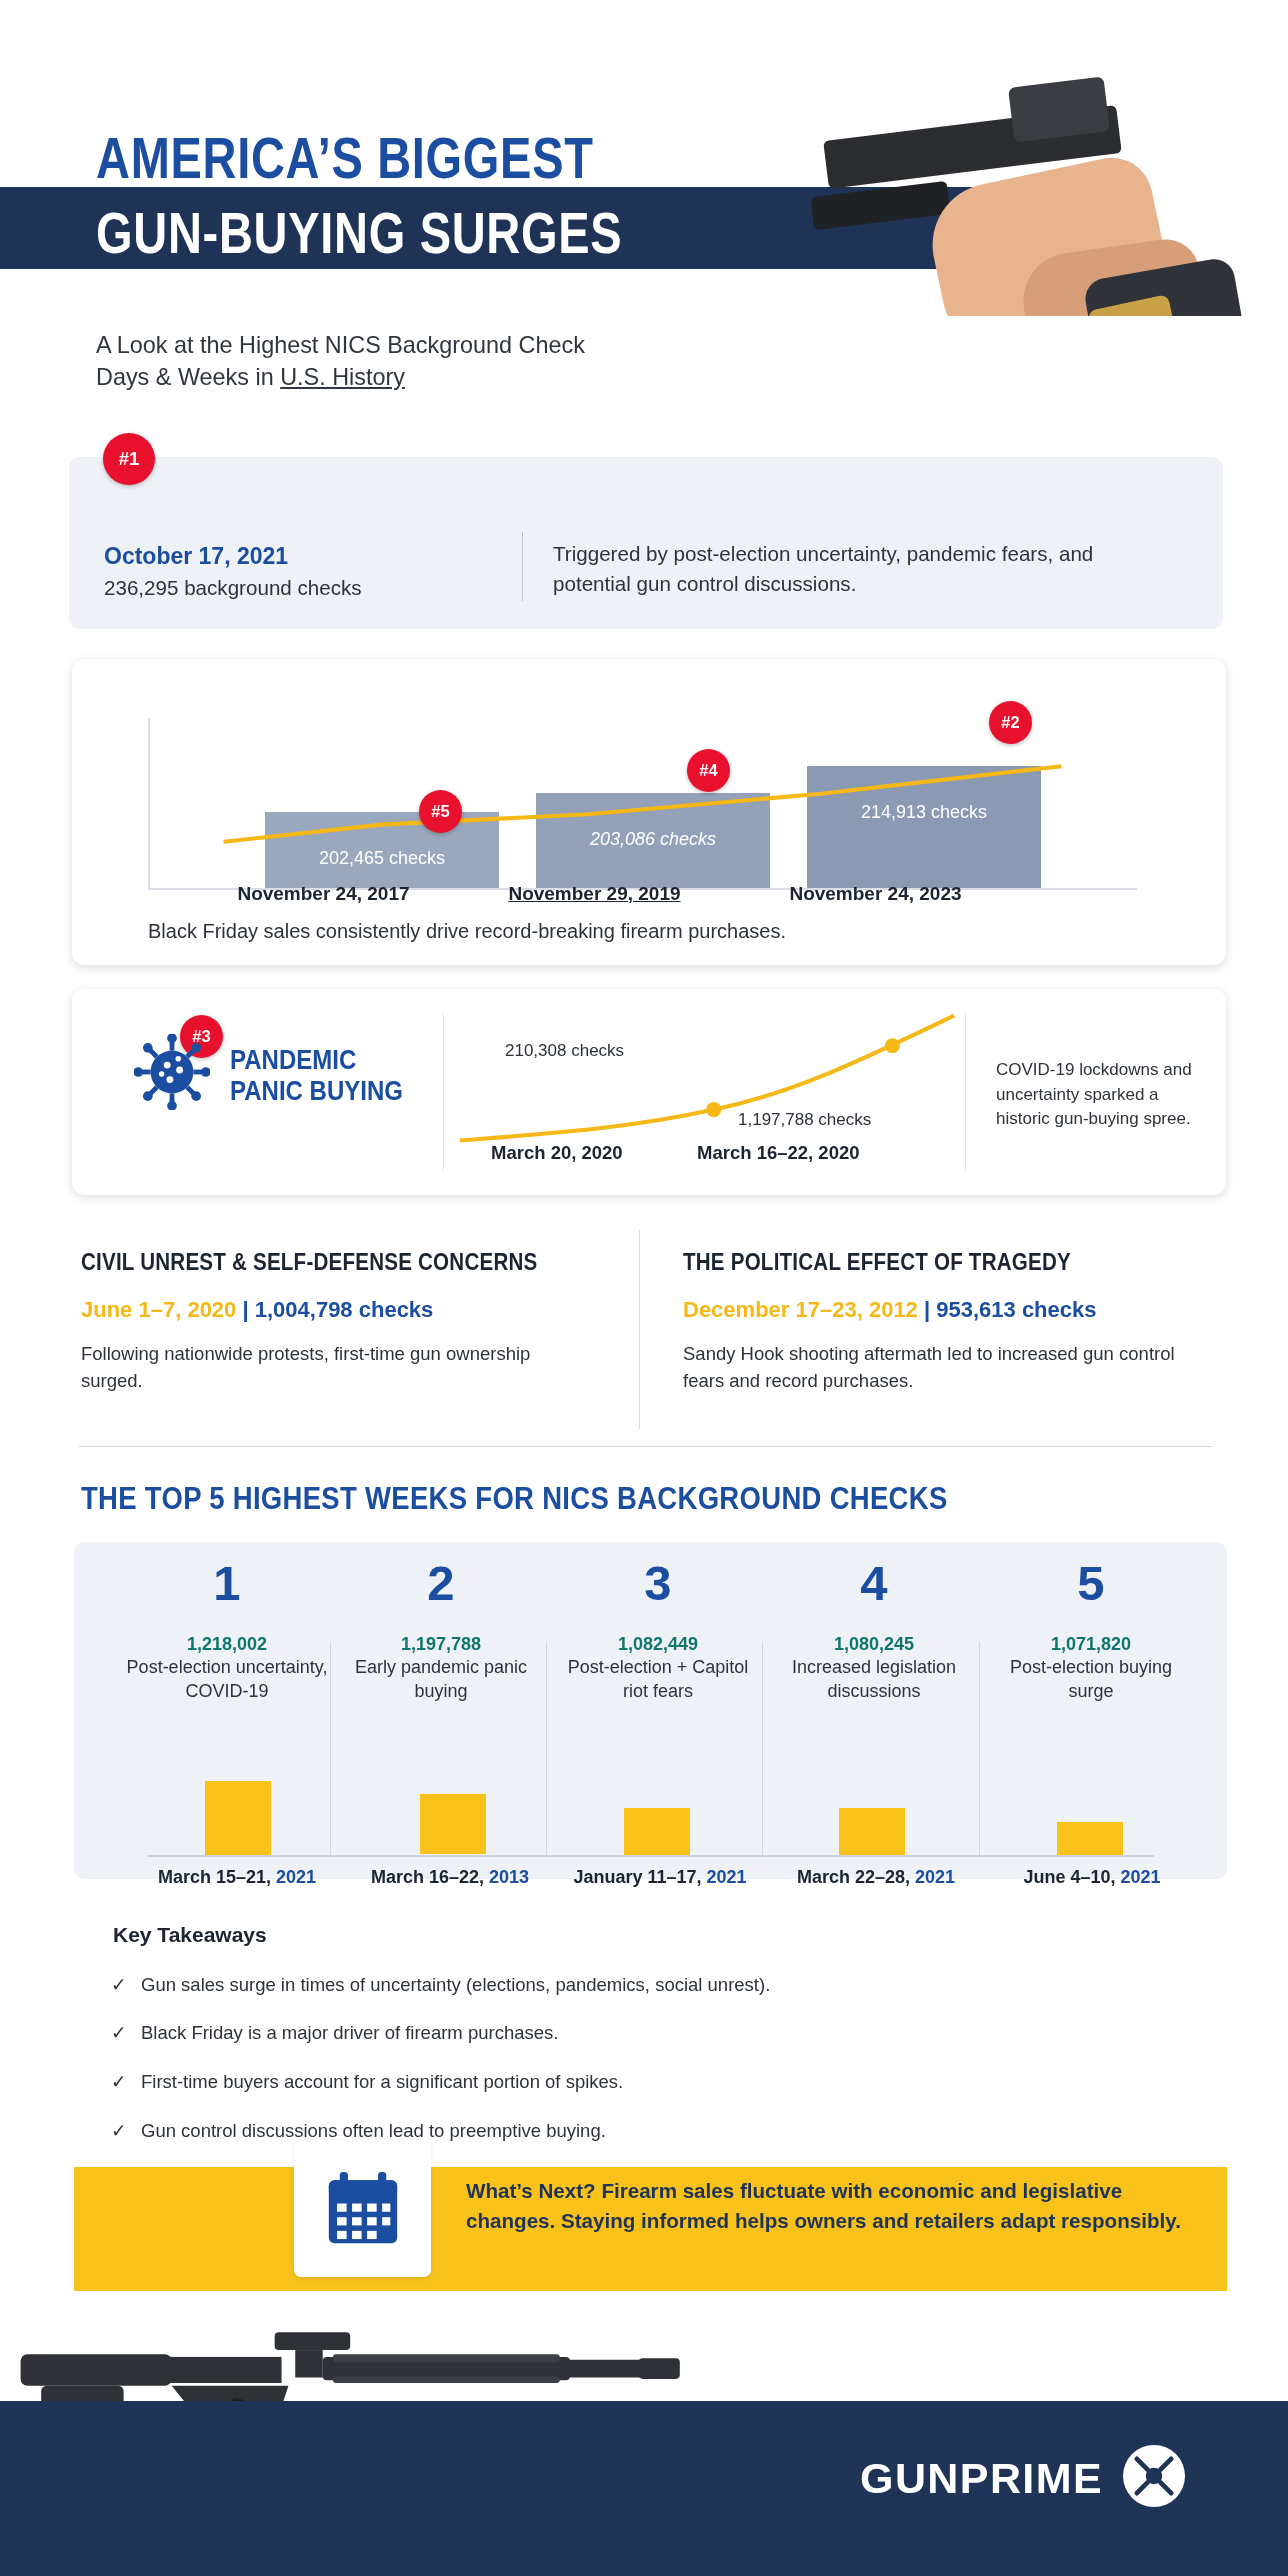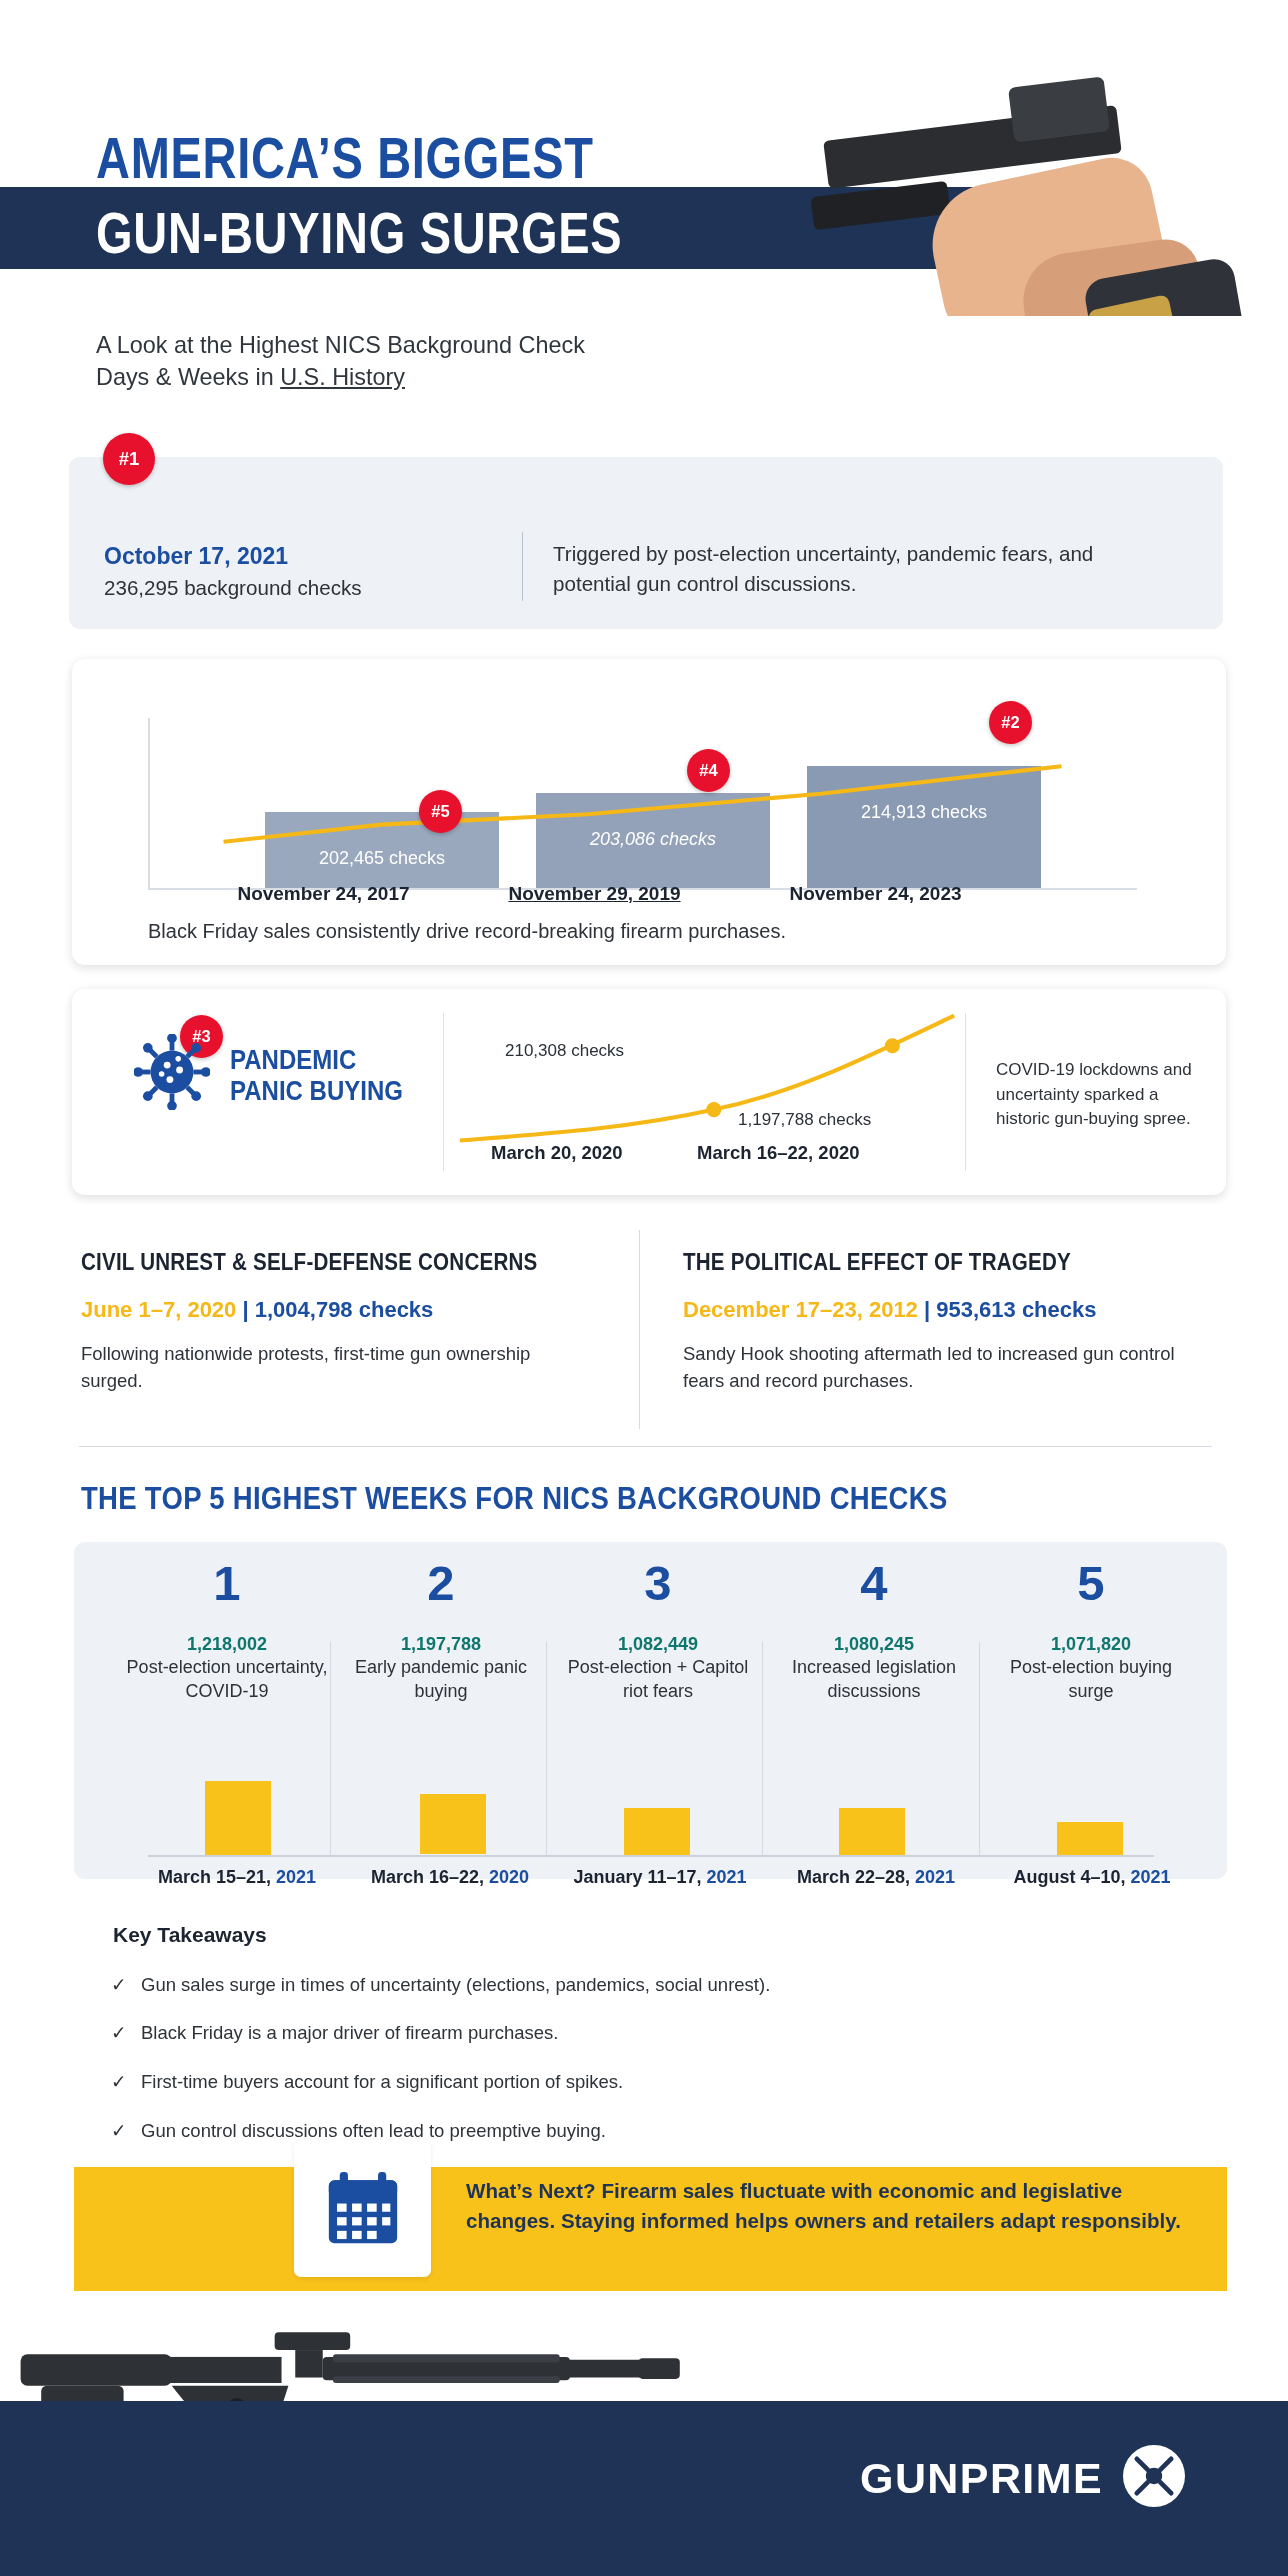--- a/index.html
+++ b/index.html
@@ -410,30 +410,30 @@
   <div class="t5-bar" style="left:624px; top:1808px; height:47px; width:66px;"></div>
   <div class="t5-bar" style="left:839px; top:1808px; height:47px; width:66px;"></div>
   <div class="t5-bar" style="left:1057px; top:1822px; height:33px; width:66px;"></div>
 
   <div class="t5-axis"></div>
 
   <div class="t5-date" style="left:127px;">
     <span>March 15–21, </span><span class="yr">2021</span>
   </div>
   <div class="t5-date" style="left:340px;">
-    <span>March 16–22, </span><span class="yr">2020</span>
+    <span>March 16–22, </span><span class="yr">2013</span>
   </div>
   <div class="t5-date" style="left:550px;">
     <span>January 11–17, </span><span class="yr">2021</span>
   </div>
   <div class="t5-date" style="left:766px;">
     <span>March 22–28, </span><span class="yr">2021</span>
   </div>
   <div class="t5-date" style="left:982px;">
-    <span>August 4–10, </span><span class="yr">2021</span>
+    <span>June 4–10, </span><span class="yr">2021</span>
   </div>
 
   <div class="kt-title">Key Takeaways</div>
 
   <div class="kt-check" style="top:1974px;">✓</div>
   <div class="kt-item" style="top:1974px;">Gun sales surge in times of uncertainty (elections, pandemics, social unrest).</div>
 
   <div class="kt-check" style="top:2022px;">✓</div>
   <div class="kt-item" style="top:2022px;">Black Friday is a major driver of firearm purchases.</div>
 

